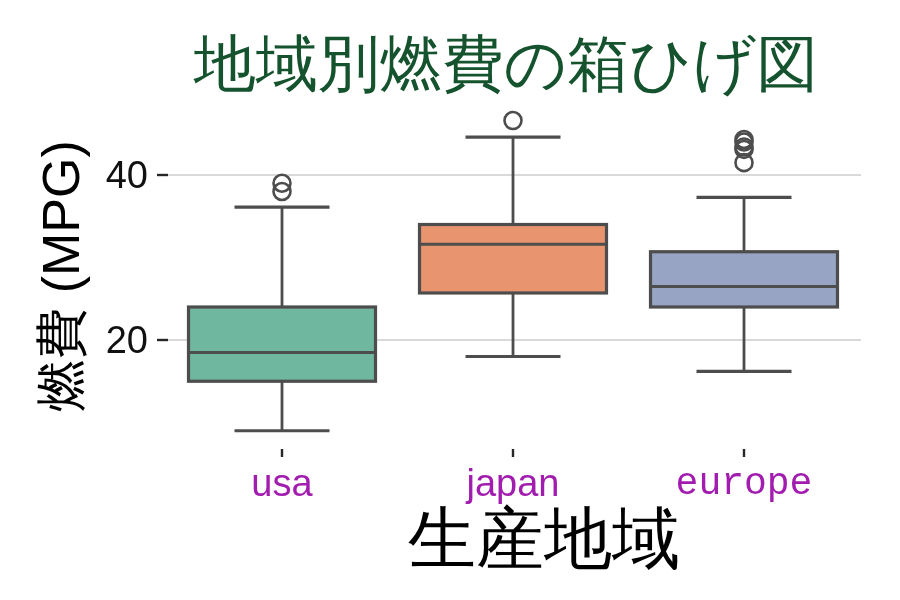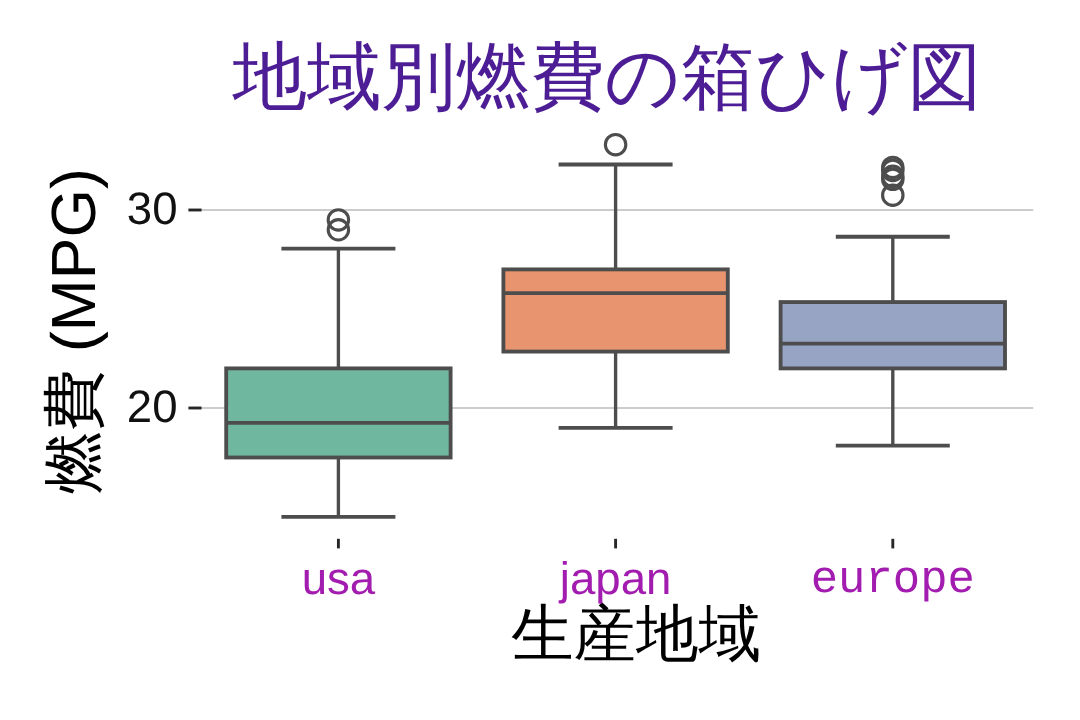--- a/index.html
+++ b/index.html
@@ -10,35 +10,35 @@
     overflow:hidden;
     font-family:"Liberation Sans","DejaVu Sans",sans-serif;
     color:#1a1a1a;
   }
   .title{
     position:absolute;
     top:22px;left:506px;
     transform:translateX(-50%);
     font-size:62px;
     white-space:nowrap;
-    color:#4c1d95;
+    color:#14532d;
   }
   .ylabel{
     position:absolute;
     top:276px;left:62px;
     transform:translate(-50%,-50%) rotate(-90deg);
     font-size:52px;
     white-space:nowrap;
     color:#000000;
   }
   .xlabel{
     position:absolute;
-    top:494px;left:530px;
+    top:494px;left:544px;
     transform:translateX(-50%);
-    font-size:52px;
+    font-size:68px;
     white-space:nowrap;
     color:#000000;
   }
   .ytick{
     position:absolute;
     right:752px; 
     transform:translateY(-50%);
     font-size:38px;
     white-space:nowrap;
     color:#111111;
@@ -90,18 +90,18 @@
       <circle cx="744" cy="146.95000000000002" r="8.5" fill="none" stroke="#4d4d4d" stroke-width="2.6"></circle>
       <circle cx="744" cy="142" r="8.5" fill="none" stroke="#4d4d4d" stroke-width="2.6"></circle>
       <circle cx="744" cy="139.52500000000003" r="8.5" fill="none" stroke="#4d4d4d" stroke-width="2.6"></circle>
       <line x1="744" x2="744" y1="449" y2="457" stroke="#262626" stroke-width="2.4"></line>
     </svg>
   <div class="title">地域別燃費の箱ひげ図</div>
   <div class="ylabel">燃費 (MPG)</div>
   <div class="xlabel">生産地域</div>
   <div id="ticklayer">
       <div class="ytick" style="top: 340px;">20</div>
-      <div class="ytick" style="top: 175px;">30</div>
+      <div class="ytick" style="top: 175px;">40</div>
       <div class="xtick" style="left: 282px;">usa</div>
       <div class="xtick" style="left: 513px; text-align: right;">japan</div>
       <div class="xtick" style="left: 744px; font-family: Liberation Mono, monospace;">europe</div>
     </div>
 </div>
 
 </body></html>

